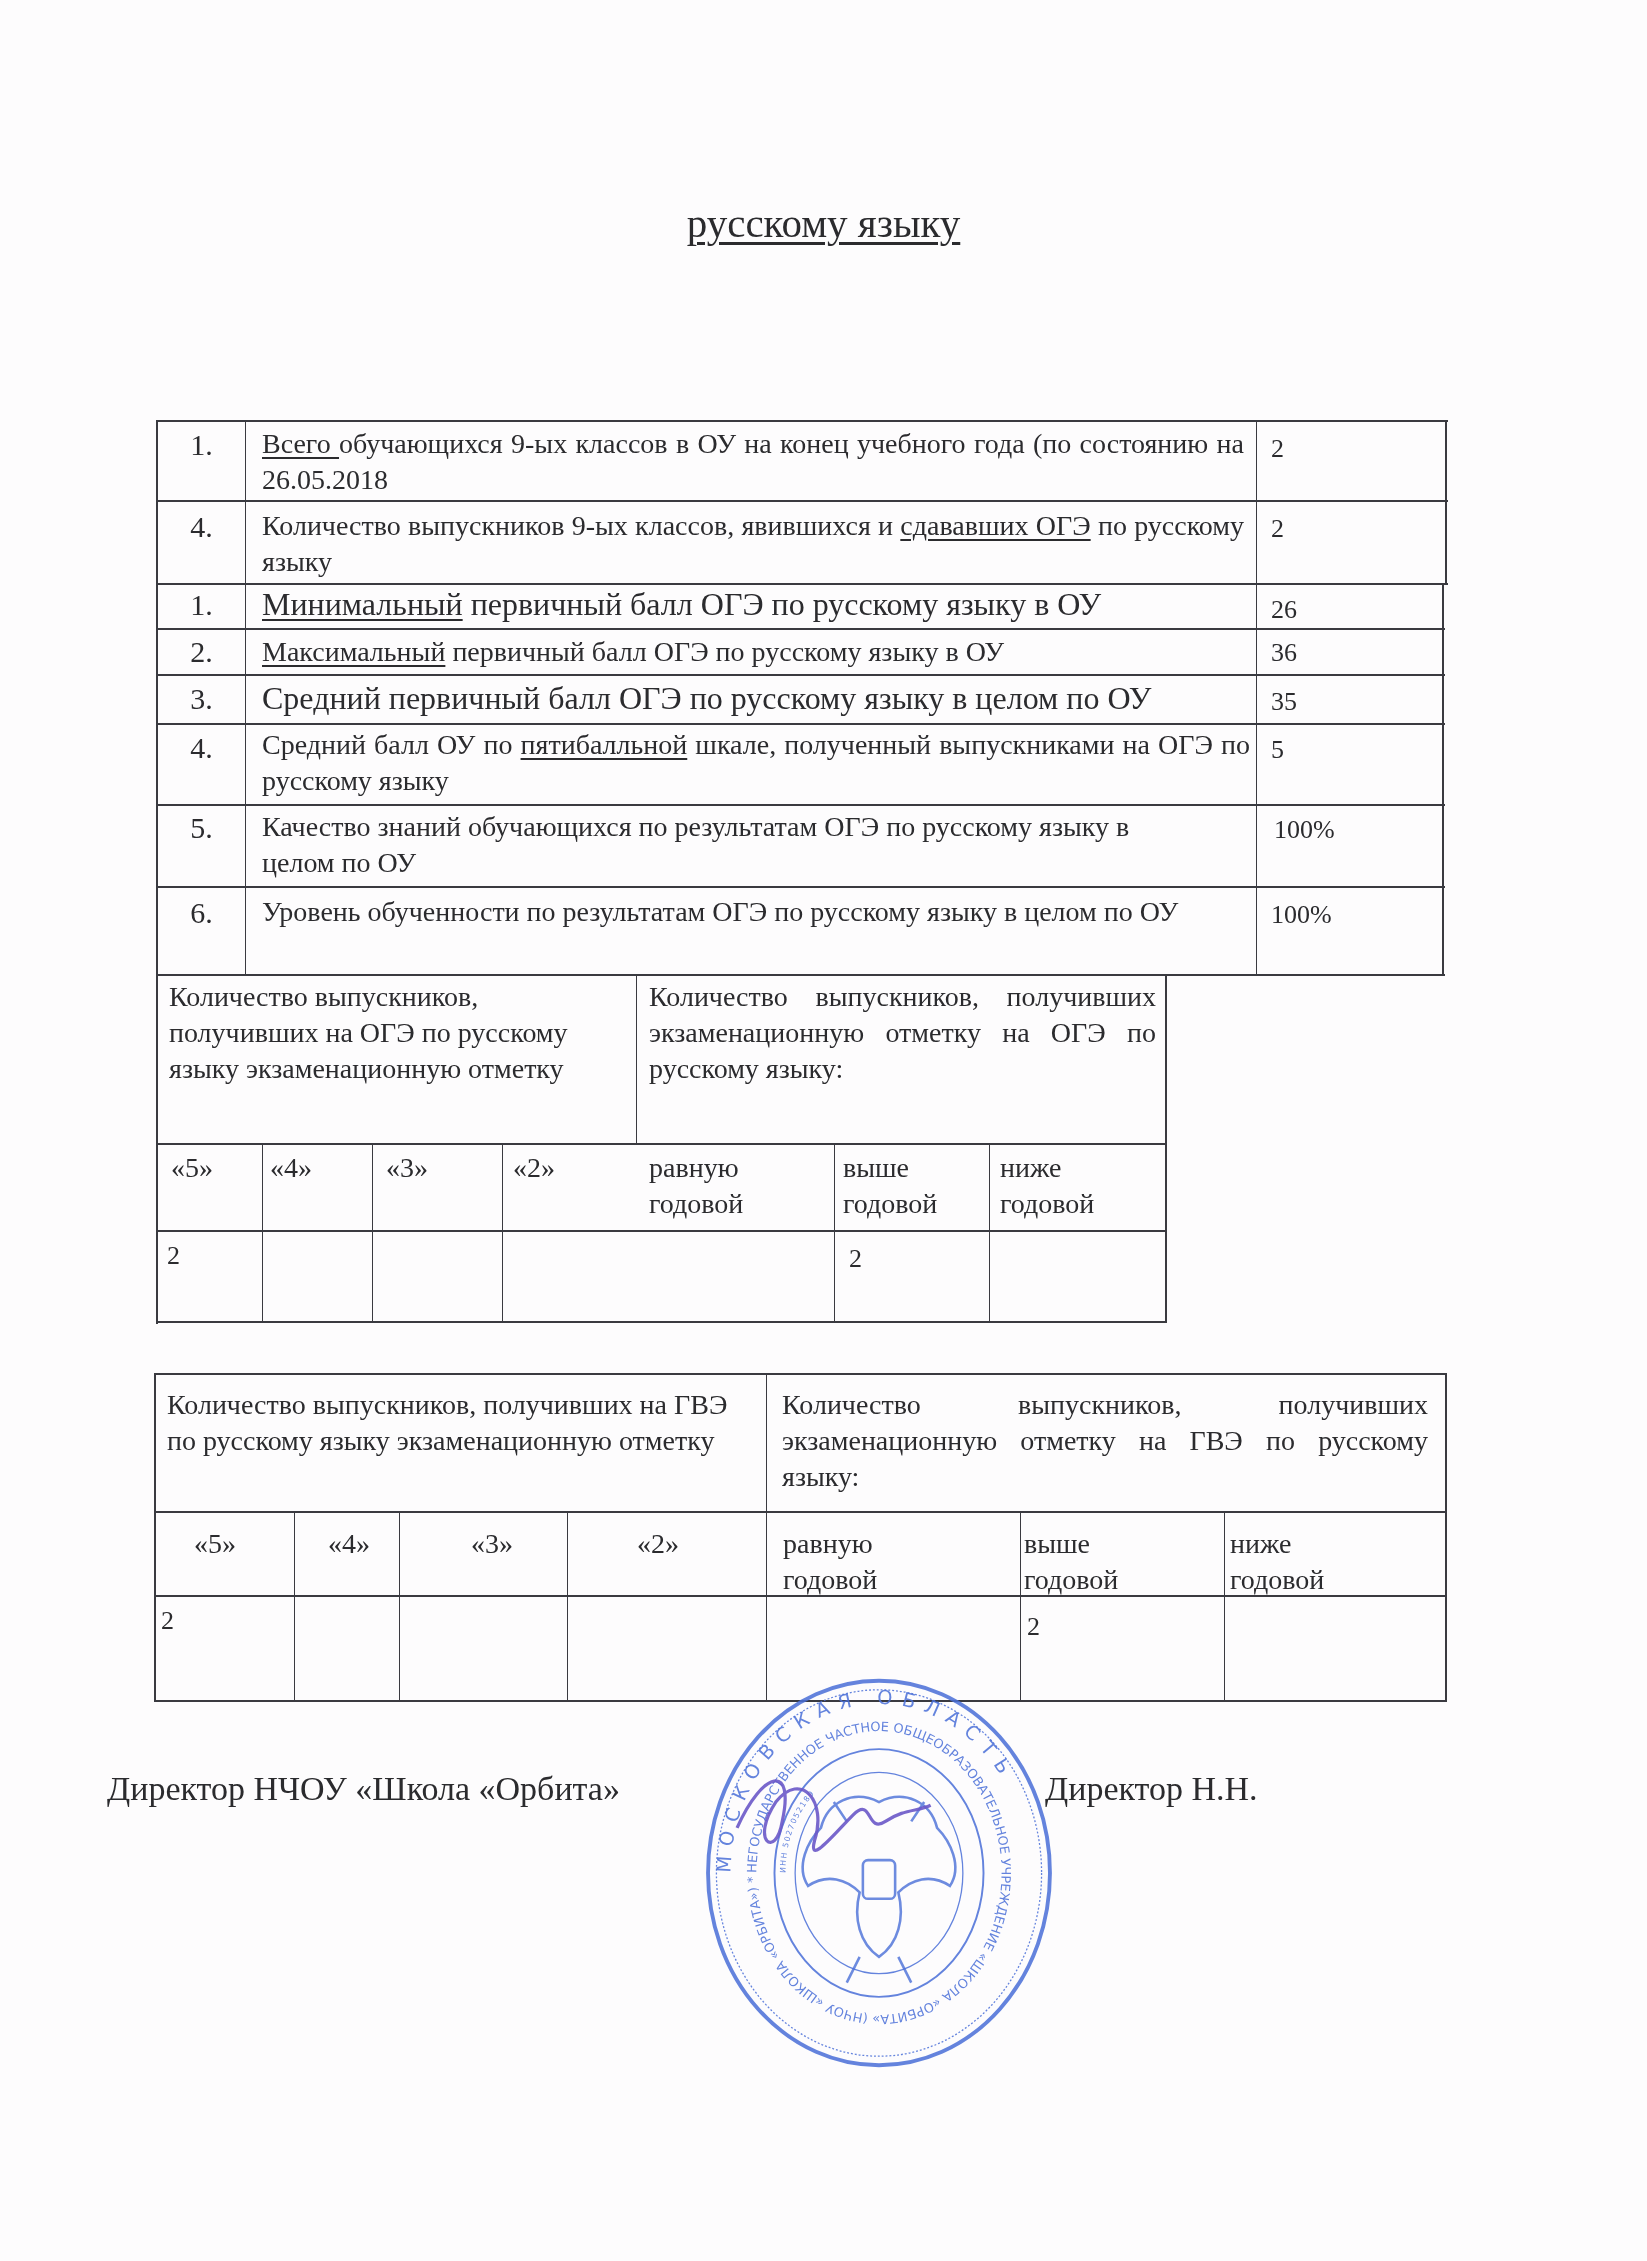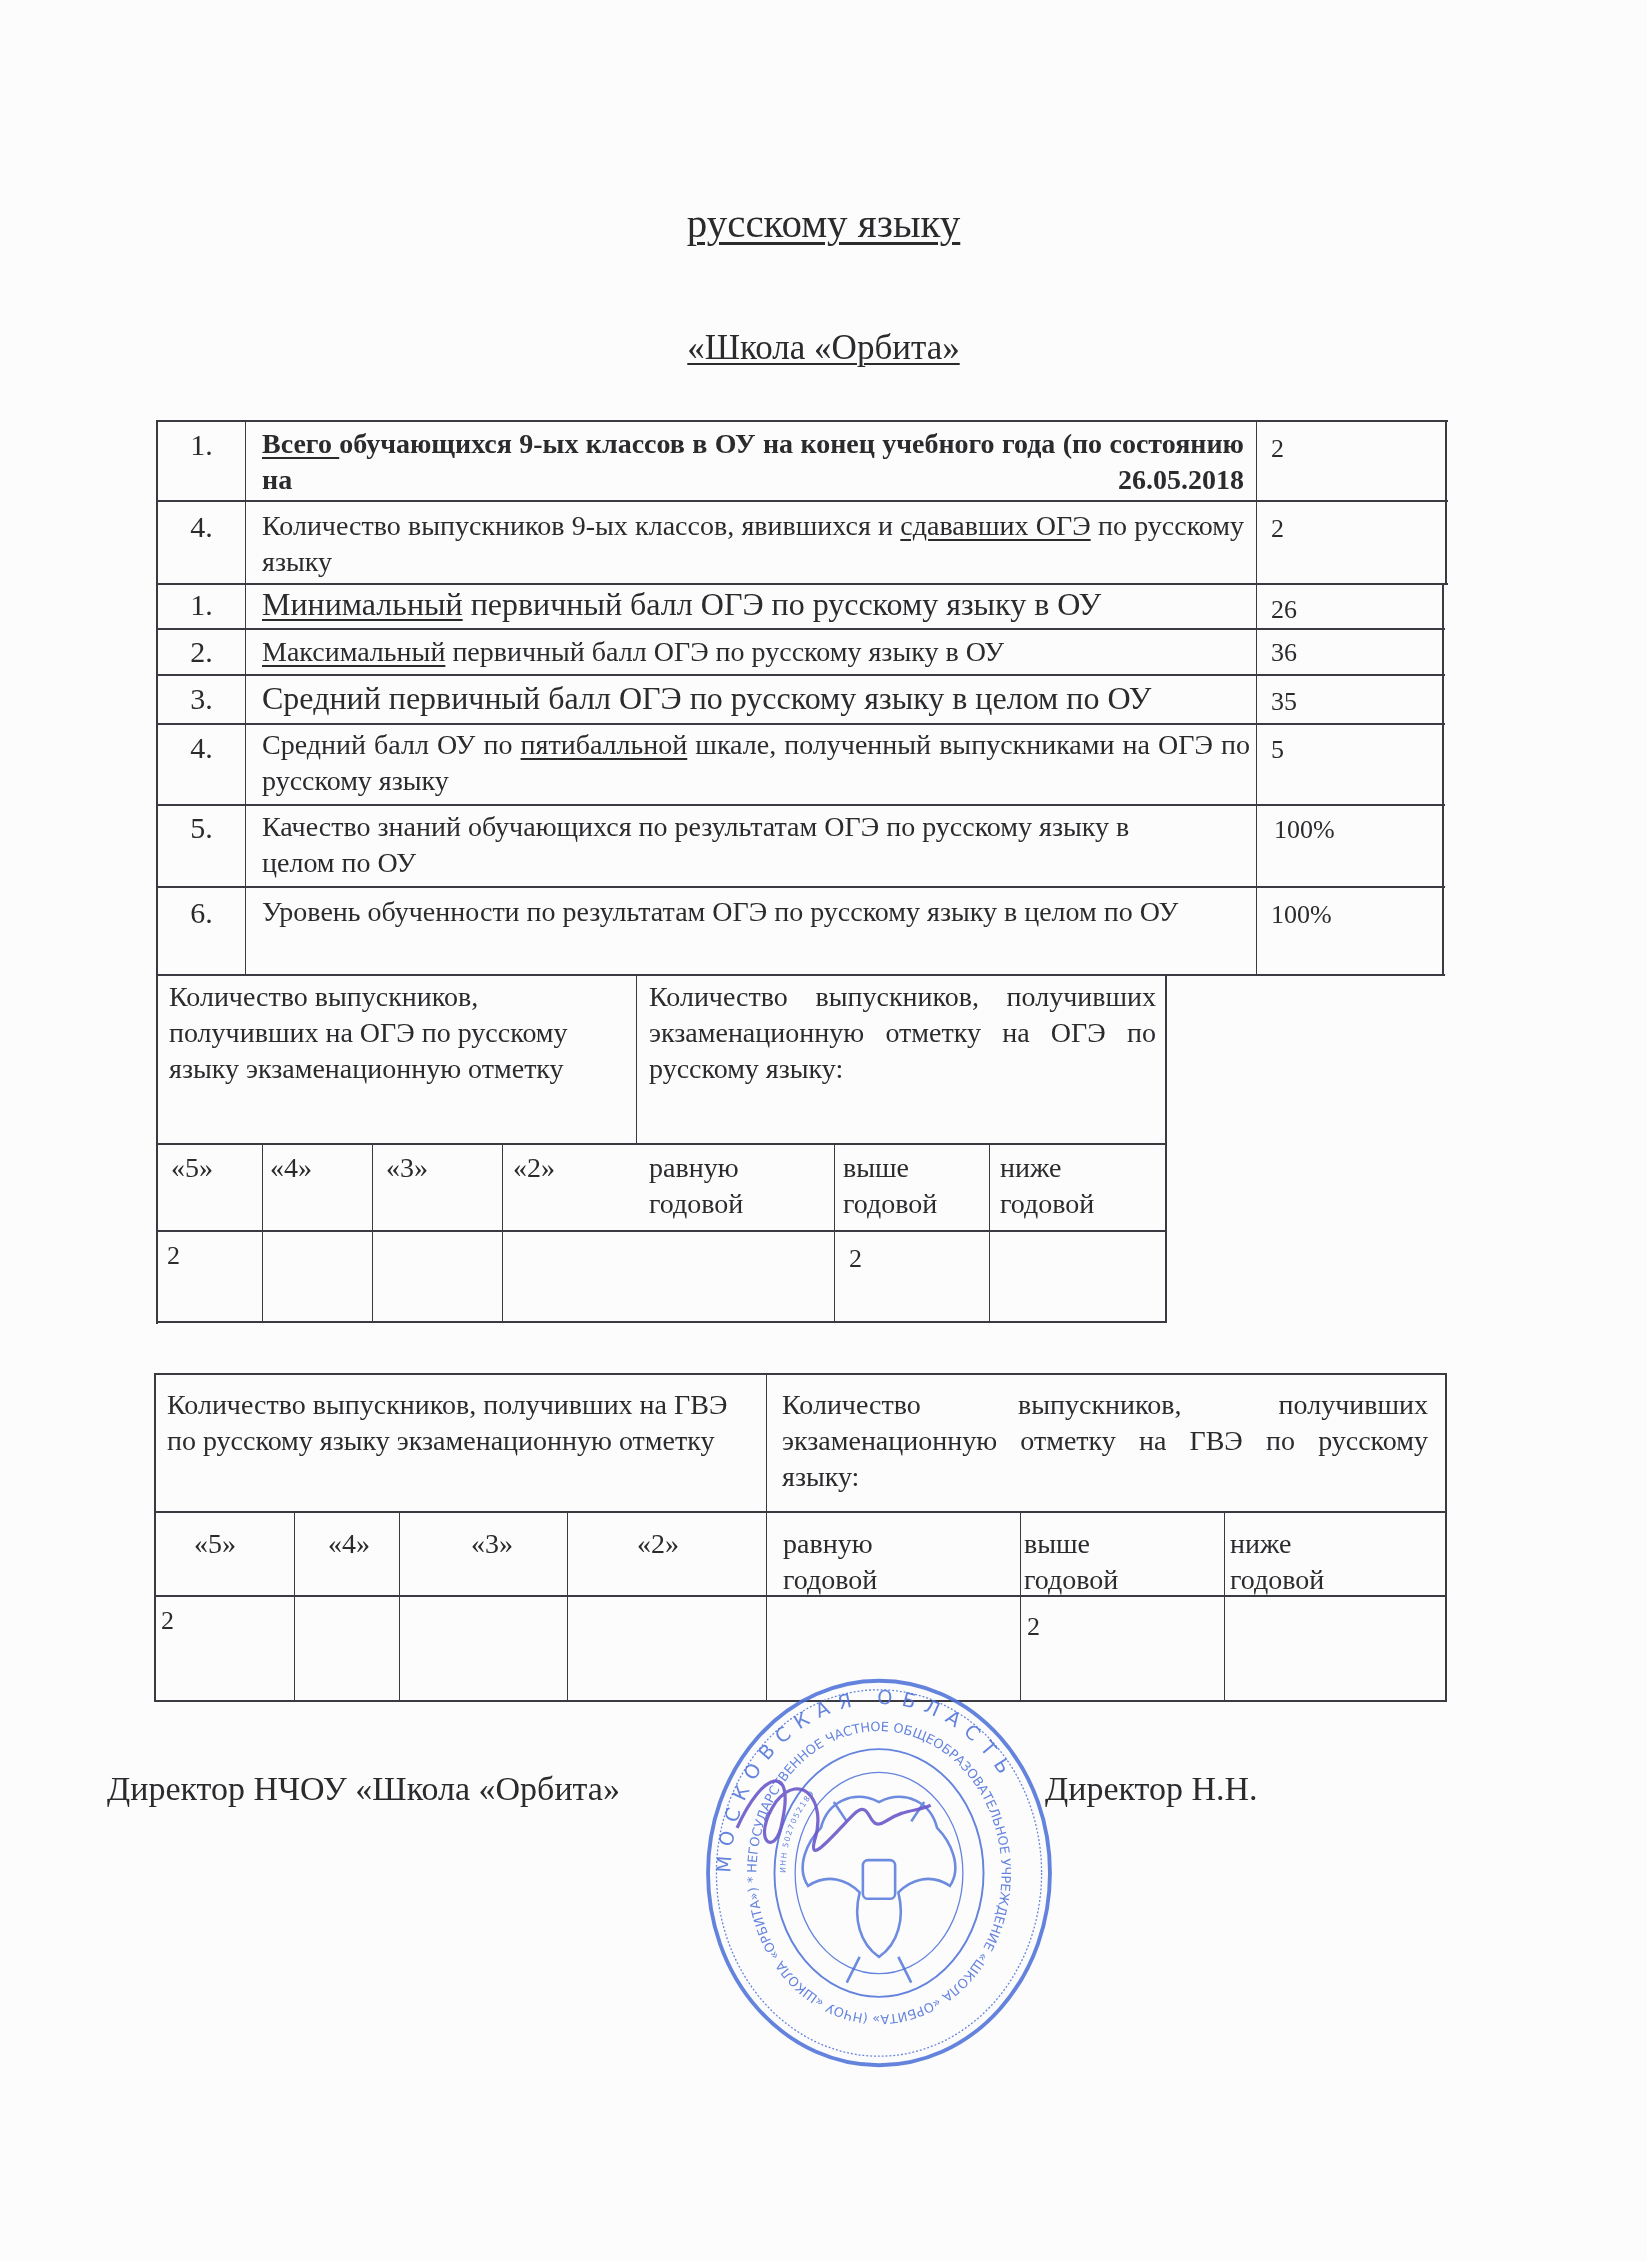--- a/index.html
+++ b/index.html
@@ -16,33 +16,32 @@
   .org {
     left: 0; width: 1647px; text-align: center; font-size: 35px; line-height: 43px; top: 326px;
     text-decoration: underline; text-decoration-thickness: 1.9px; text-underline-offset: 3.9px;
   }
   .u { text-decoration: underline; text-decoration-thickness: 1.9px; text-underline-offset: 3.9px; }
   .line { background: #3a3a40; position: absolute; }
   .cell { position: absolute; font-size: 29px; line-height: 37px; }
   .cell.sm { font-size: 28px; line-height: 36px; }
   .num { text-align: center; font-size: 30px; }
   .val { font-size: 26px; }
-  .just { text-align: justify; text-align-last: justify; font-weight: bold; }
+  .just { text-align: justify; text-align-last: justify; }
   .sig { font-size: 34px; top: 1770px; }
   .stamp { left: 698px; top: 1673px; width: 362px; height: 400px; }
 </style>
 </head>
 <body>
 
 <div class="abs title">
   <div><span class="u">русскому языку</span></div>
 </div>
 
 <div class="abs org">
-  <div>«Школа «Орбита»</div>
 </div>
 
 <div>
 
   <div class="line" style="left:156px;top:420px;width:1292px;height:1.9px"></div>
   <div class="line" style="left:156px;top:500px;width:1292px;height:1.9px"></div>
   <div class="line" style="left:156px;top:583px;width:1292px;height:1.9px"></div>
   <div class="line" style="left:156px;top:628px;width:1289px;height:1.9px"></div>
   <div class="line" style="left:156px;top:674px;width:1289px;height:1.9px"></div>
   <div class="line" style="left:156px;top:723px;width:1289px;height:1.9px"></div>

